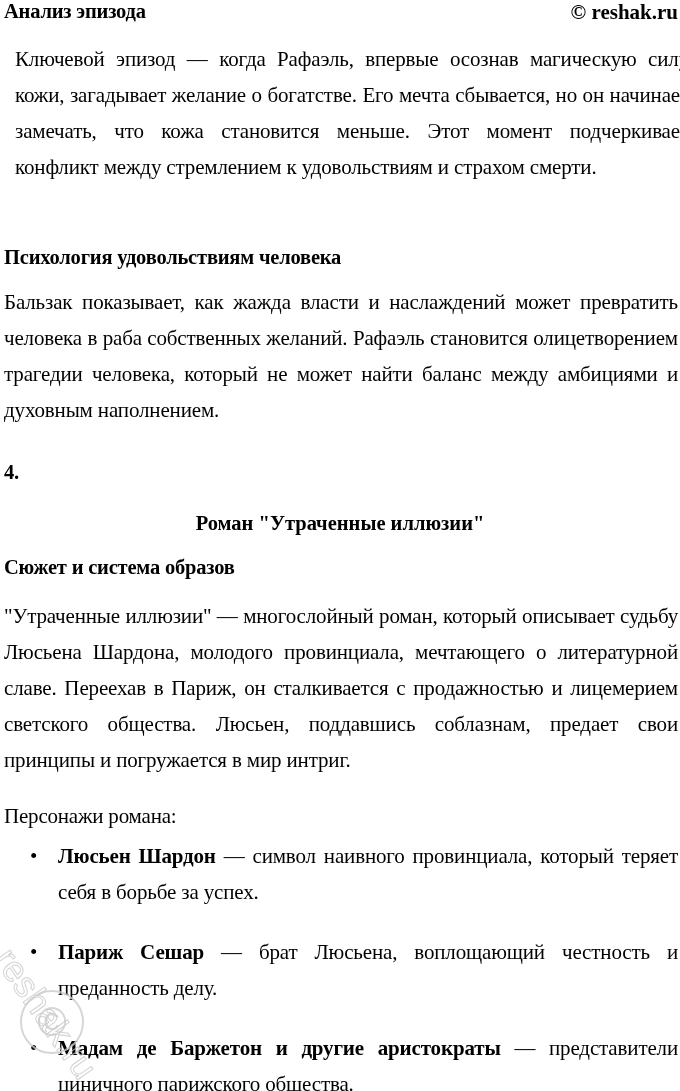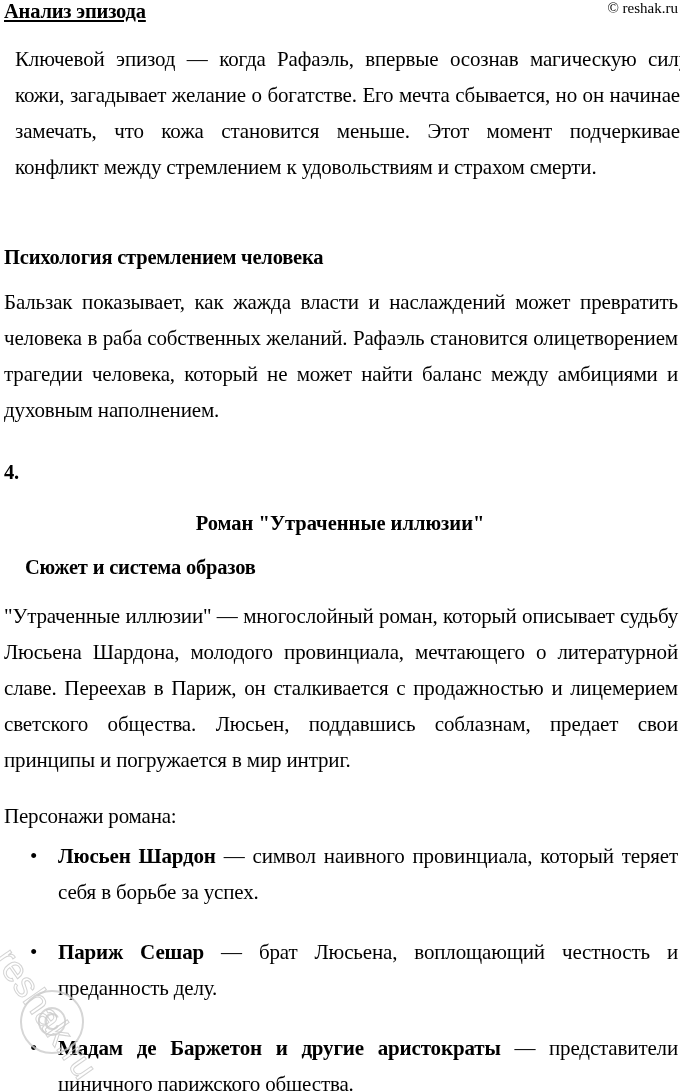--- a/index.html
+++ b/index.html
@@ -3,22 +3,22 @@
 <meta charset="utf-8">
 <style>
   html, body { margin: 0; padding: 0; background: #ffffff; }
   body {
     width: 680px; height: 1091px; overflow: hidden; position: relative;
     font-family: "Liberation Serif", "DejaVu Serif", serif;
     color: #000; font-size: 21px;
   }
   .top-row { position: absolute; left: 4px; right: 2px; top: 0; height: 30px; }
   .h-bold { font-weight: bold; font-size: 20.5px; letter-spacing: -0.2px; }
-  .watermark-top { position: absolute; right: 0; top: 0; font-size: 15px; }
-  .title-top { position: absolute; left: 0; top: 0; text-decoration: underline; }
+  .watermark-top { position: absolute; right: 0; top: 0; font-size: 21px; font-weight: bold; }
+  .title-top { position: absolute; left: 0; top: 0; }
   .para {
     position: absolute; left: 4px; width: 674px;
     text-align: justify; line-height: 36px; font-size: 21px; letter-spacing: -0.15px;
   }
   .heading { position: absolute; left: 4px; font-weight: bold; font-size: 20.5px; letter-spacing: -0.2px; }
   .center { position: absolute; left: 0; width: 680px; text-align: center; font-weight: bold; font-size: 20.5px; }
   ul.chars { position: absolute; left: 0; top: 838px; margin: 0; padding: 0; list-style: none; width: 680px; }
   ul.chars li { position: relative; padding-left: 58px; width: 620px; text-align: justify; line-height: 36px; margin-bottom: 24px; font-size: 21px; letter-spacing: -0.15px; }
   ul.chars li .bullet { position: absolute; left: 30px; top: 0; }
   .wm-logo {
@@ -36,26 +36,26 @@
 </head>
 <body>
 
 <div class="top-row">
   <span class="title-top h-bold">Анализ эпизода</span>
   <span class="watermark-top">© reshak.ru</span>
 </div>
 
 <p class="para" style="top:30px;margin:11px;">Ключевой эпизод — когда Рафаэль, впервые осознав магическую силу кожи, загадывает желание о богатстве. Его мечта сбывается, но он начинает замечать, что кожа становится меньше. Этот момент подчеркивает конфликт между стремлением к удовольствиям и страхом смерти.</p>
 
-<div class="heading" style="top:246px;">Психология стремлением человека</div>
+<div class="heading" style="top:246px;">Психология удовольствиям человека</div>
 <p class="para" style="top:284px;margin:0;">Бальзак показывает, как жажда власти и наслаждений может превратить человека в раба собственных желаний. Рафаэль становится олицетворением трагедии человека, который не может найти баланс между амбициями и духовным наполнением.</p>
 
 <div class="heading" style="top:461px;">4.</div>
 <div class="center" style="top:512px;">Роман "Утраченные иллюзии"</div>
-<div class="heading" style="top:556px;margin-left:21px;">Сюжет и система образов</div>
+<div class="heading" style="top:556px;">Сюжет и система образов</div>
 <p class="para" style="top:598px;margin:0;">"Утраченные иллюзии" — многослойный роман, который описывает судьбу Люсьена Шардона, молодого провинциала, мечтающего о литературной славе. Переехав в Париж, он сталкивается с продажностью и лицемерием светского общества. Люсьен, поддавшись соблазнам, предает свои принципы и погружается в мир интриг.</p>
 
 <div class="heading" style="top:804px;font-weight:normal;font-size:21px;font-family:Liberation Serif, serif;">Персонажи романа:</div>
 
 <ul class="chars">
   <li>
     <span class="bullet">•</span>
     <b>Люсьен Шардон</b><span> — символ наивного провинциала, который теряет себя в борьбе за успех.</span>
   </li>
   <li>

